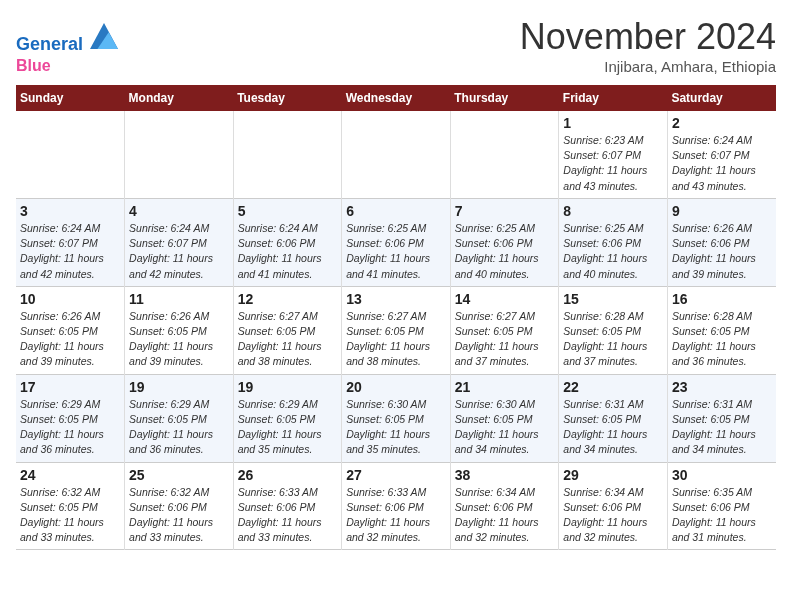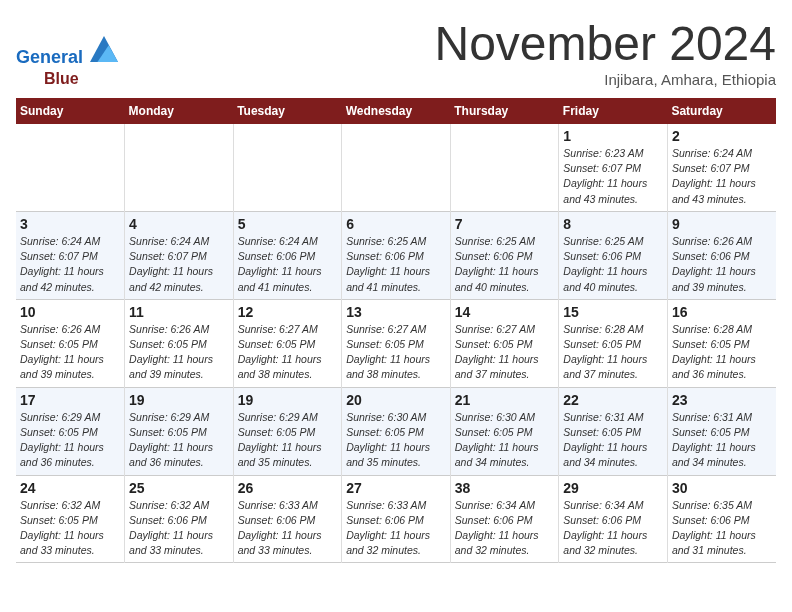--- a/index.html
+++ b/index.html
@@ -31,21 +31,21 @@
     }
     .logo-icon {
       width: 28px;
       height: 28px;
       margin-left: 2px;
     }
     .title-block {
       text-align: right;
     }
     .title-block h1 {
-      font-size: 48px;
+      font-size: 36px;
       font-weight: 300;
       color: #333;
     }
     .title-block h2 {
       font-size: 15px;
       font-weight: normal;
       color: #555;
     }
     table {
       width: 100%;
@@ -102,21 +102,21 @@
 <div class="header">
   <div class="logo">
     <div>
       <div class="logo-text">
         <span>General</span>
         <svg class="logo-icon" viewBox="0 0 30 28" xmlns="http://www.w3.org/2000/svg">
           <polygon points="0,28 15,0 30,28" fill="#2979c2"></polygon>
           <polygon points="8,28 20,10 30,28" fill="#5bb8f5"></polygon>
         </svg>
       </div>
-      <div class="logo-text" style="color:#7f1d1d; font-size:16px;margin-left:28px;">Blue</div>
+      <div class="logo-text" style="color:#ec4899; font-size:16px;">Blue</div>
     </div>
   </div>
   <div class="title-block">
     <h1>November 2024</h1>
     <h2>Injibara, Amhara, Ethiopia</h2>
   </div>
 </div>
 
 <table>
   <thead>

